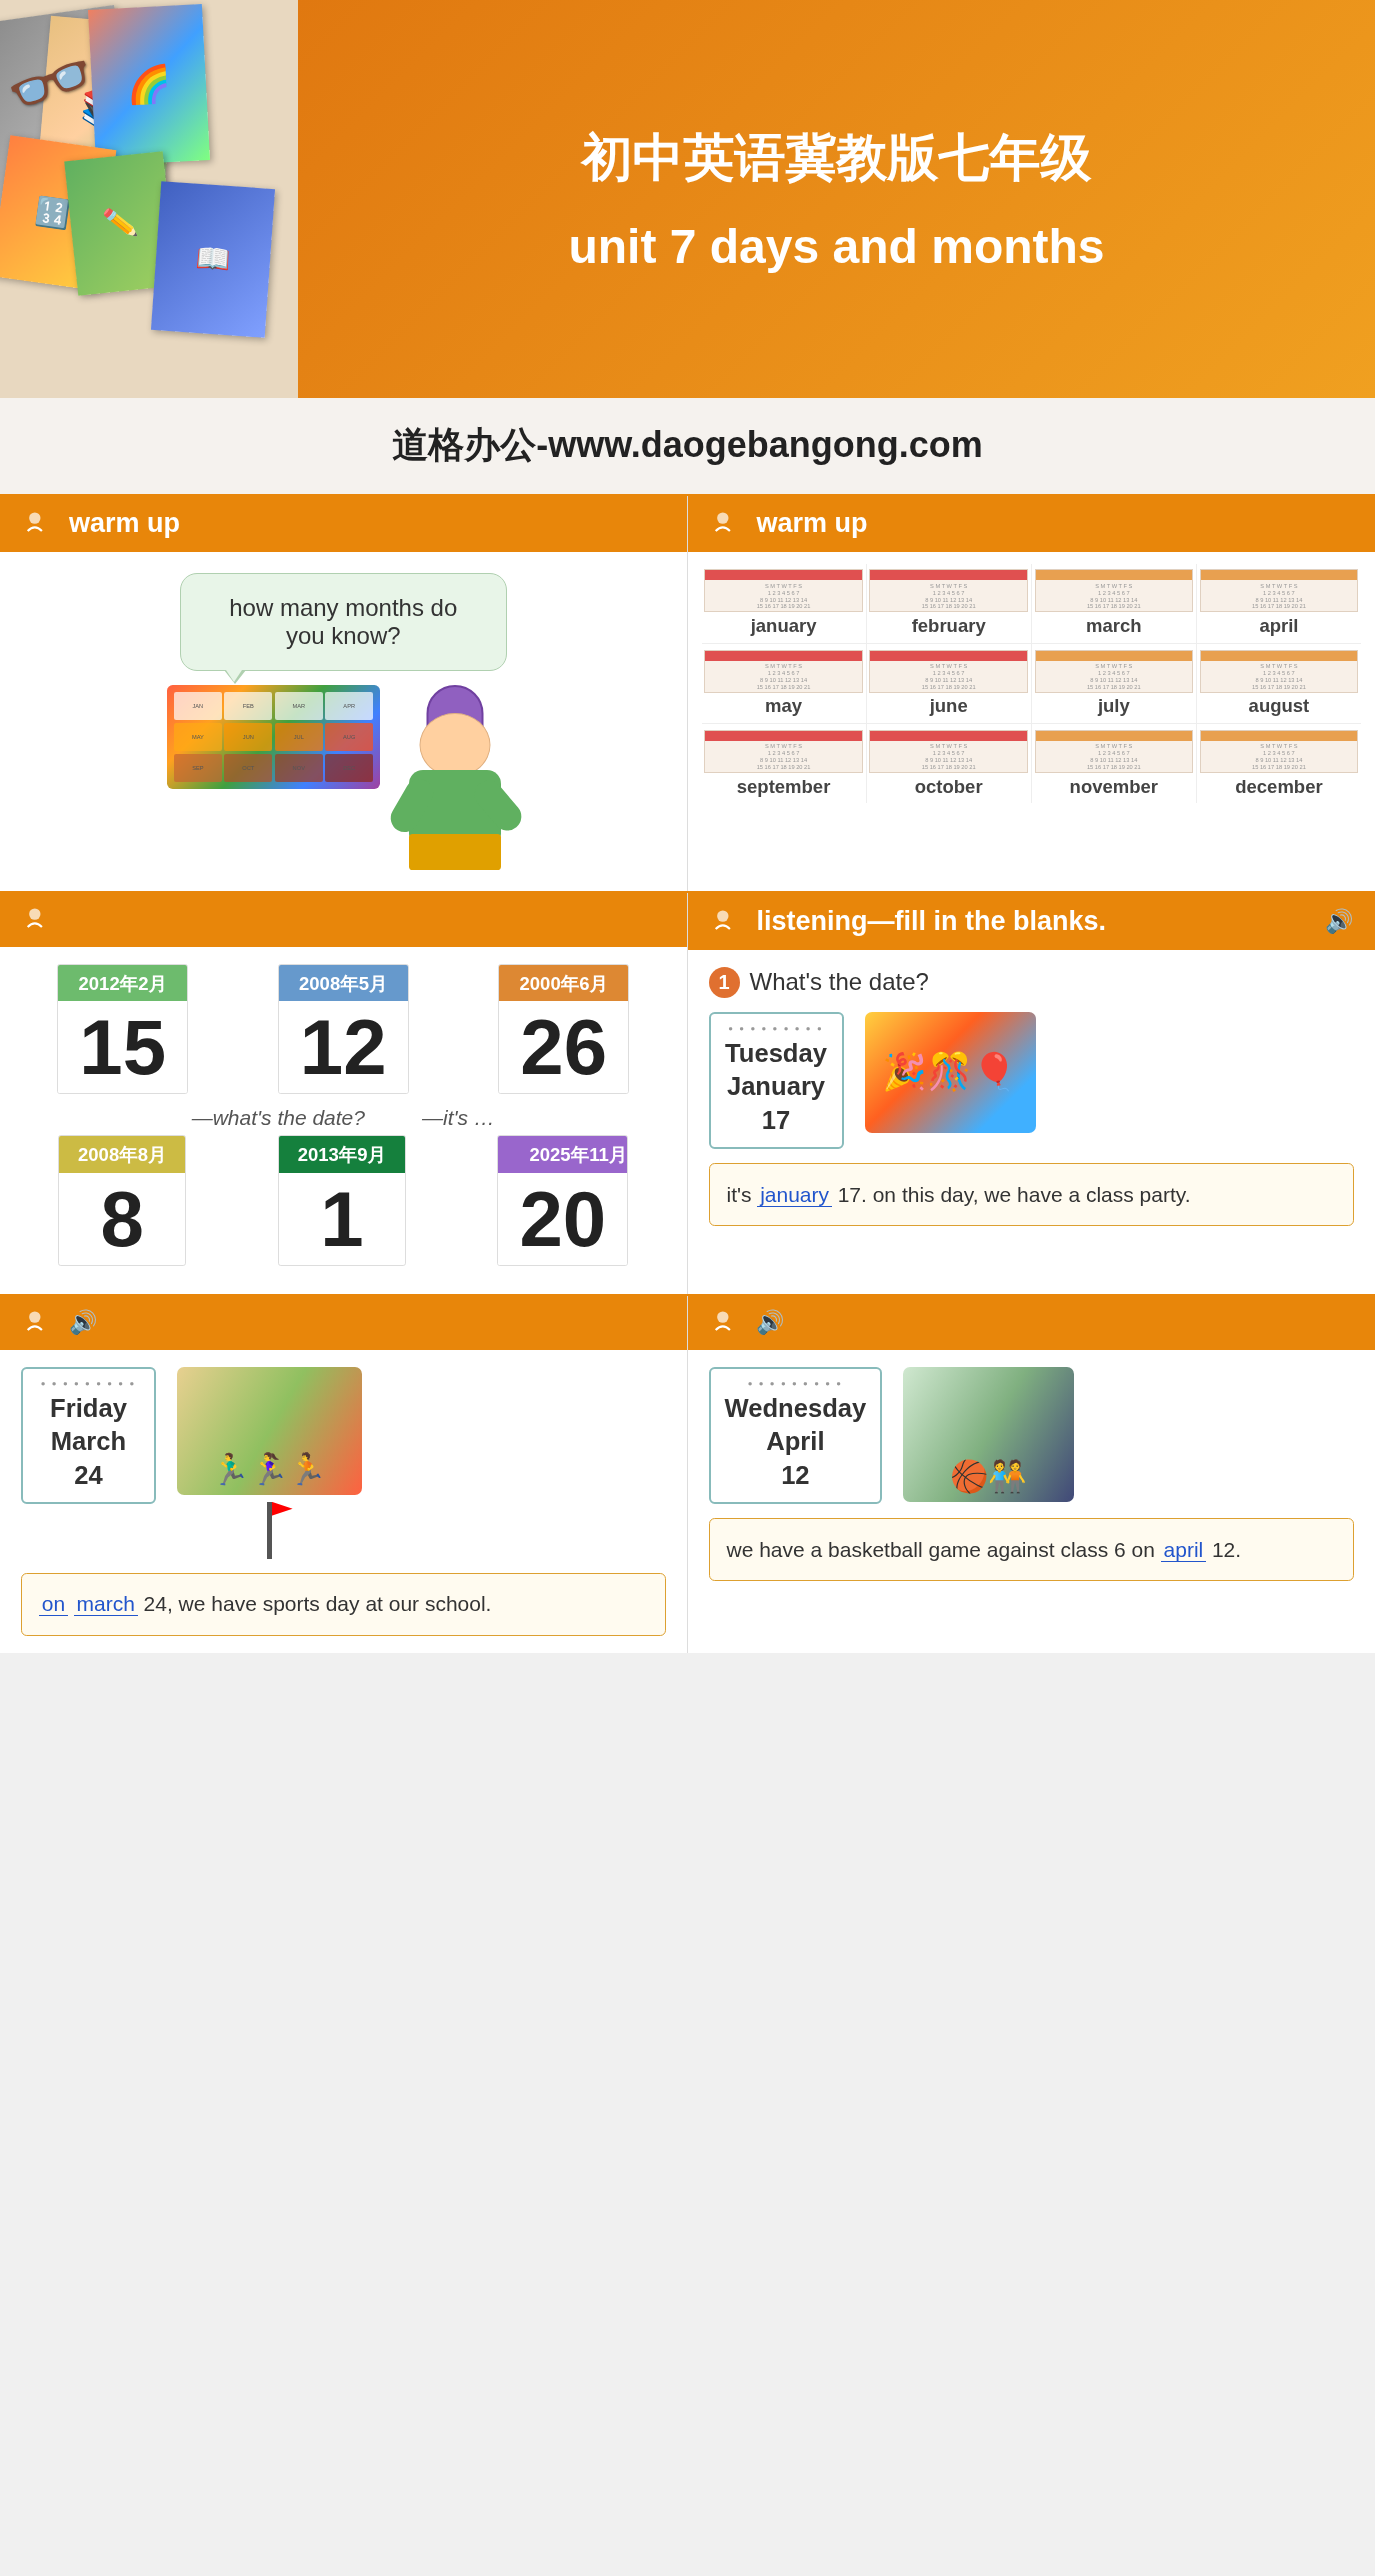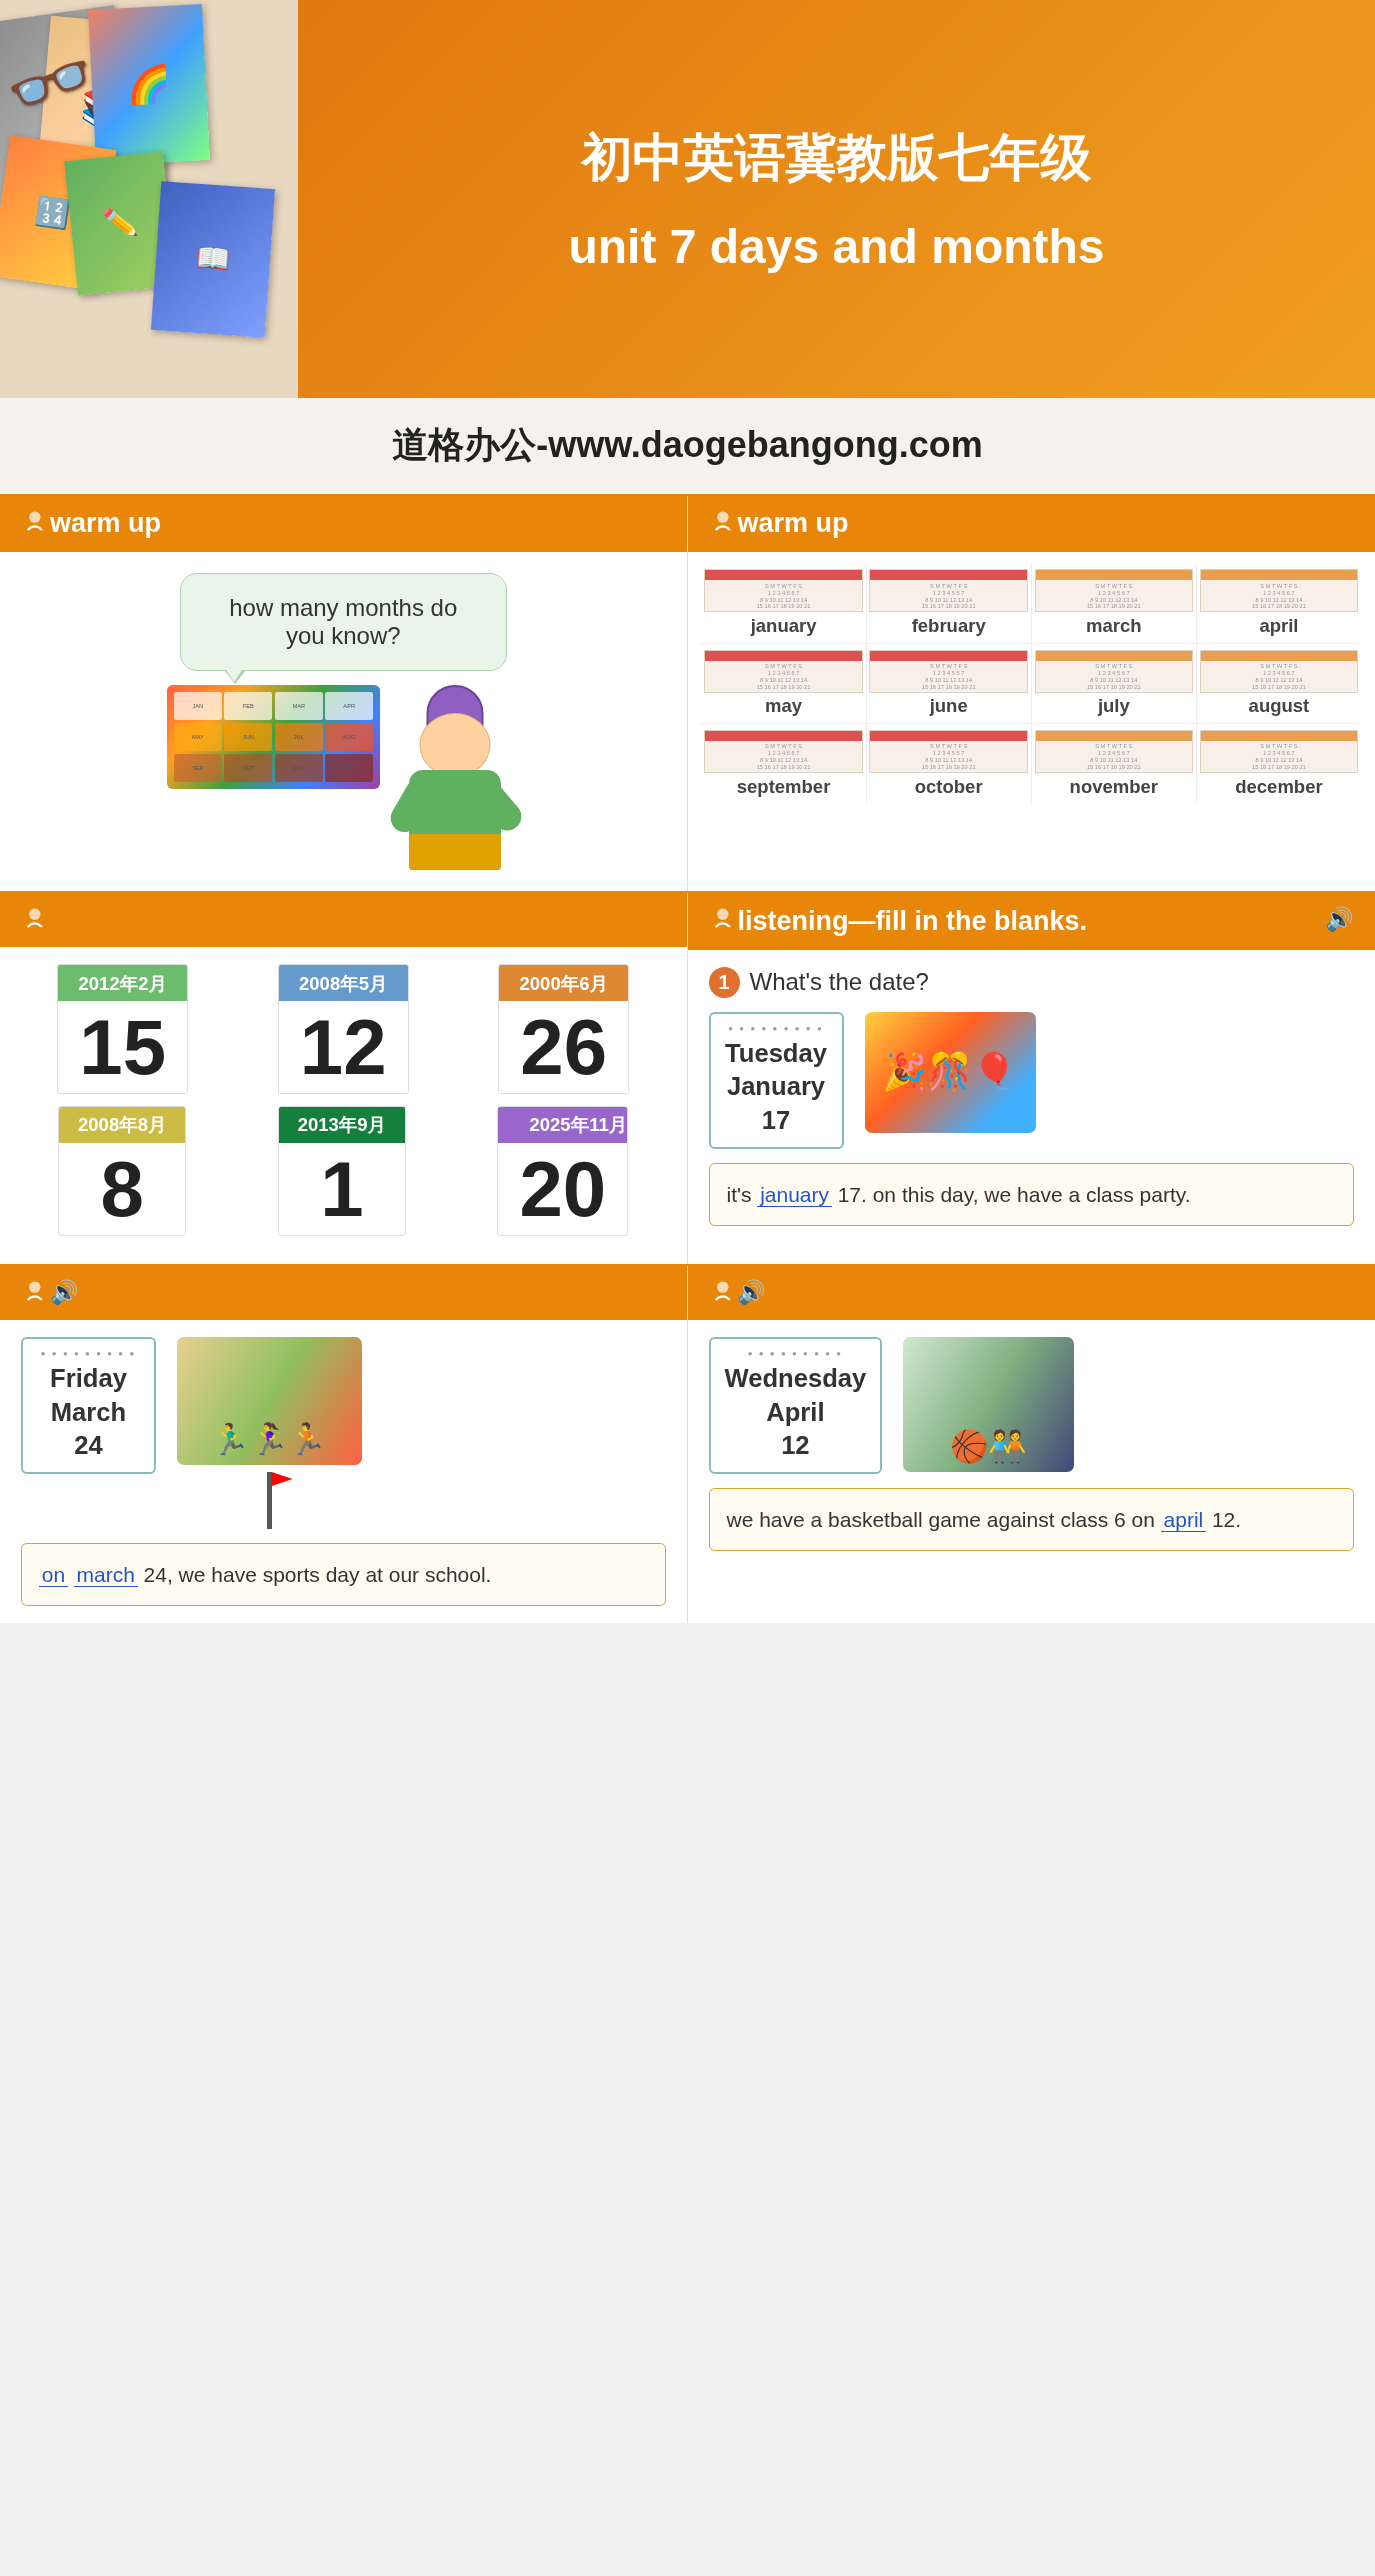--- a/index.html
+++ b/index.html
@@ -122,21 +122,22 @@
     }
     .panel-right { border-right: none; }
 
     .ph-orange {
       background: #e8860a;
       color: white;
       font-size: 27px;
       font-weight: bold;
       padding: 12.8px 21px;
       display: flex;
-      gap: 1px;
+      align-items: center;
+      gap: 20px;
     }
 
     
     .months-container {
       padding: 11.4px 14px;
     }
     .months-row {
       display: flex;
       border-bottom: 0.7px solid #eee;
     }
@@ -640,20 +641,24 @@
         <div class="d-box">
           <div class="d-box-header bg-blue">2008年5月</div>
           <div class="d-box-number">12</div>
         </div>
         <div class="d-box">
           <div class="d-box-header bg-orange">2000年6月</div>
           <div class="d-box-number">26</div>
         </div>
       </div>
 
+      <div class="what-row">
+        <span class="what-text">—what's the date?</span>
+        <span class="what-text">—it's …</span>
+      </div>
 
       <div class="date-row">
         <div class="d-box">
           <div class="d-box-header bg-yellow">2008年8月</div>
           <div class="d-box-number">8</div>
         </div>
         <div class="d-box">
           <div class="d-box-header bg-teal">2013年9月</div>
           <div class="d-box-number">1</div>
         </div>

